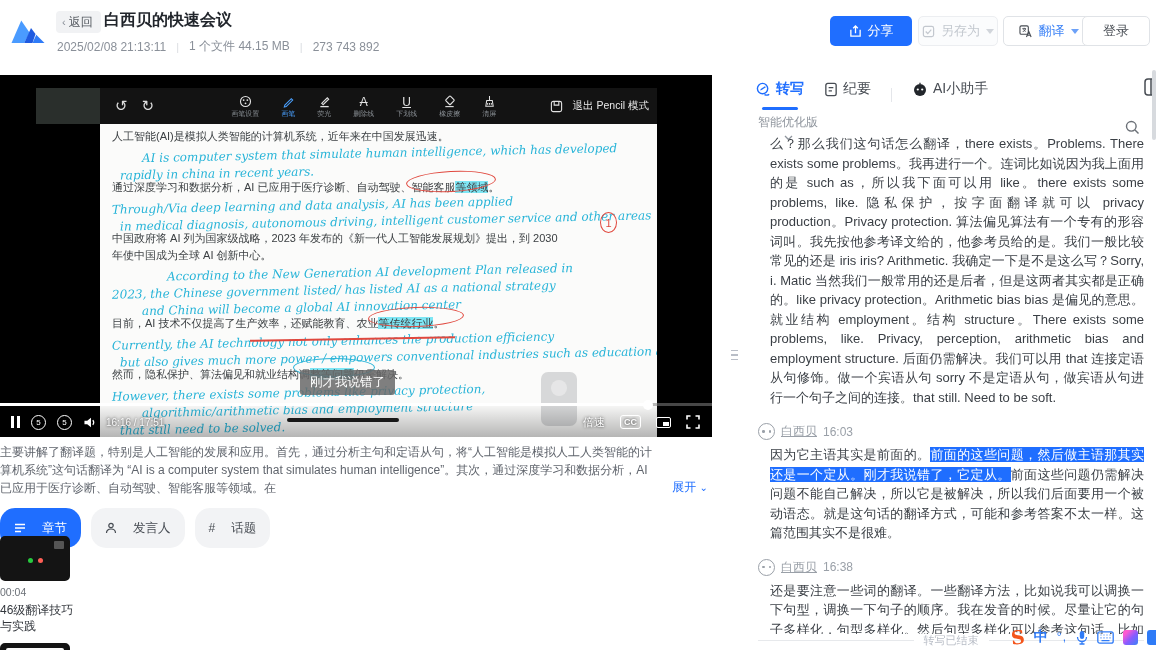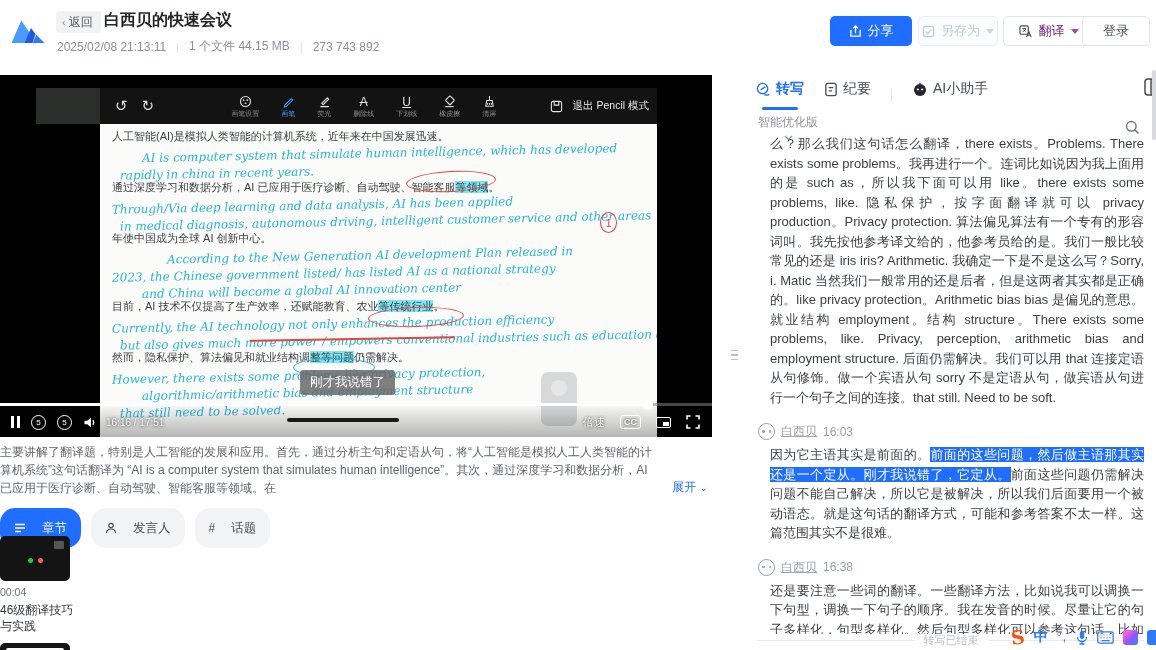--- a/index.html
+++ b/index.html
@@ -13,21 +13,21 @@
   .back-pill { position:absolute; left:56px; top:11px; height:22px; background:#f1f2f4; border:none;
     border-radius:4px; font-size:12px; color:#555a61; padding:0 8px 0 6px; display:flex; align-items:center; gap:3px; cursor:pointer;}
   .back-pill .chev { font-size:11px; color:#8a9099; }
   .doc-title { position:absolute; left:104px; top:10px; font-size:16px; color:#21252b; font-weight:600; }
   .meta-row { position:absolute; left:57px; top:38px; font-size:12px; color:#8a9099; display:flex; gap:10px; align-items:center;}
   .meta-sep { color:#dadde1; font-size:11px; }
   .hbtn { position:absolute; top:16px; height:30px; border-radius:5px; font-size:13px;
     display:flex; align-items:center; justify-content:center; gap:6px; cursor:pointer; }
   .btn-share { left:830px; width:82px; background:#1f6eff; color:#fff; border:none; }
   .btn-save  { left:918px; width:80px; background:#fbfcfd; color:#c3c8cf; border:1px solid #eceef1; }
-  .btn-trans { left:1003px; width:91px; background:#fff; color:#701a75; border:1px solid #e0e3e7; }
+  .btn-trans { left:1003px; width:91px; background:#fff; color:#3b82f6; border:1px solid #e0e3e7; }
   .btn-login { left:1082px; width:68px; background:#fff; color:#474c53; border:1px solid #e0e3e7; }
   .caret { width:0; height:0; border-left:4px solid transparent; border-right:4px solid transparent; border-top:5px solid currentColor; opacity:.75;}
 
   
   .video { position:absolute; left:0; top:75px; width:712px; height:362px; background:#000; overflow:hidden; cursor:pointer;}
   .screen { position:absolute; left:36px; top:13px; width:621px; height:349px; }
   .sidestrip { position:absolute; left:0; top:0; width:64px; height:36px; background:#2a2f2c; }
   .wb-main { position:absolute; left:64px; top:0; width:557px; height:349px; }
   .wbtoolbar { position:absolute; left:0; top:0; width:557px; height:36px; background:#131313;
     display:flex; align-items:center; padding:0 8px; color:#e8e8e8; }
@@ -263,20 +263,21 @@
           </div>
         </div>
 
         <div class="canvas">
           <div class="wline">人工智能(AI)是模拟人类智能的计算机系统，近年来在中国发展迅速。</div>
           <div class="wline hw in1">AI is computer system that simulate human intelligence, which has developed</div>
           <div class="wline hw in2">rapidly in china in recent years.</div>
           <div class="wline"><span>通过深度学习和数据分析，AI 已应用于医疗诊断、自动驾驶、智能客服</span><span class="whl">等领域</span><span>。</span></div>
           <div class="wline hw">Through/Via deep learning and data analysis, AI has been applied</div>
           <div class="wline hw in2">in medical diagnosis, autonomous driving, intelligent customer service and other areas</div>
+          <div class="wline">中国政府将 AI 列为国家级战略，2023 年发布的《新一代人工智能发展规划》提出，到 2030</div>
           <div class="wline">年使中国成为全球 AI 创新中心。</div>
           <div class="wline hw in3">According to the New Generation AI development Plan released in</div>
           <div class="wline hw">2023, the Chinese government listed/ has listed AI as a national strategy</div>
           <div class="wline hw in1">and China will become a global AI innovation center</div>
           <div class="wline"><span>目前，AI 技术不仅提高了生产效率，还赋能教育、农业</span><span class="whl">等传统行业</span><span>。</span></div>
           <div class="wline hw">Currently, the AI technology not only enhances the production efficiency</div>
           <div class="wline hw in2">but also gives much more power / empowers conventional industries such as education and agriculture</div>
           <div class="wline"><span>然而，隐私保护、算法偏见和就业结构调</span><span class="whl">整等问题</span><span>仍需解决。</span></div>
           <div class="wline hw">However, there exists some problems like privacy protection,</div>
           <div class="wline hw in1">algorithmic/arithmetic bias and employment structure</div>

